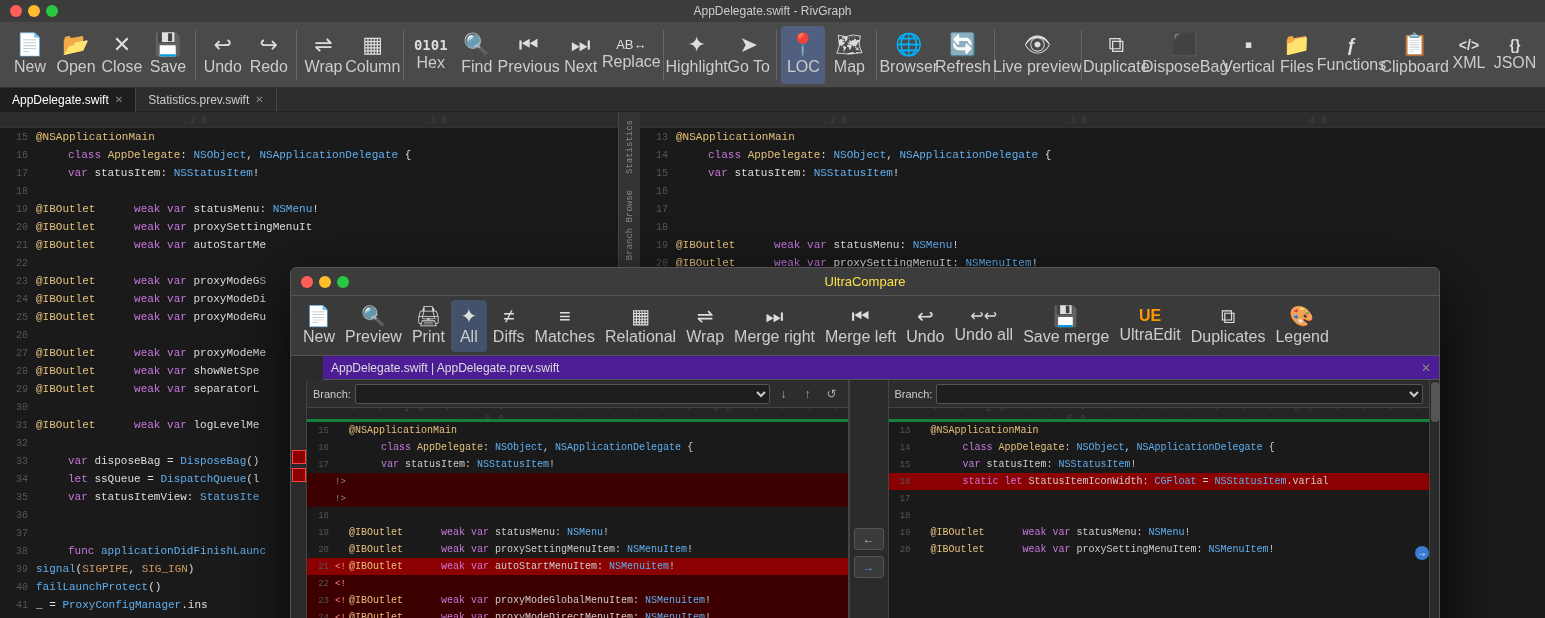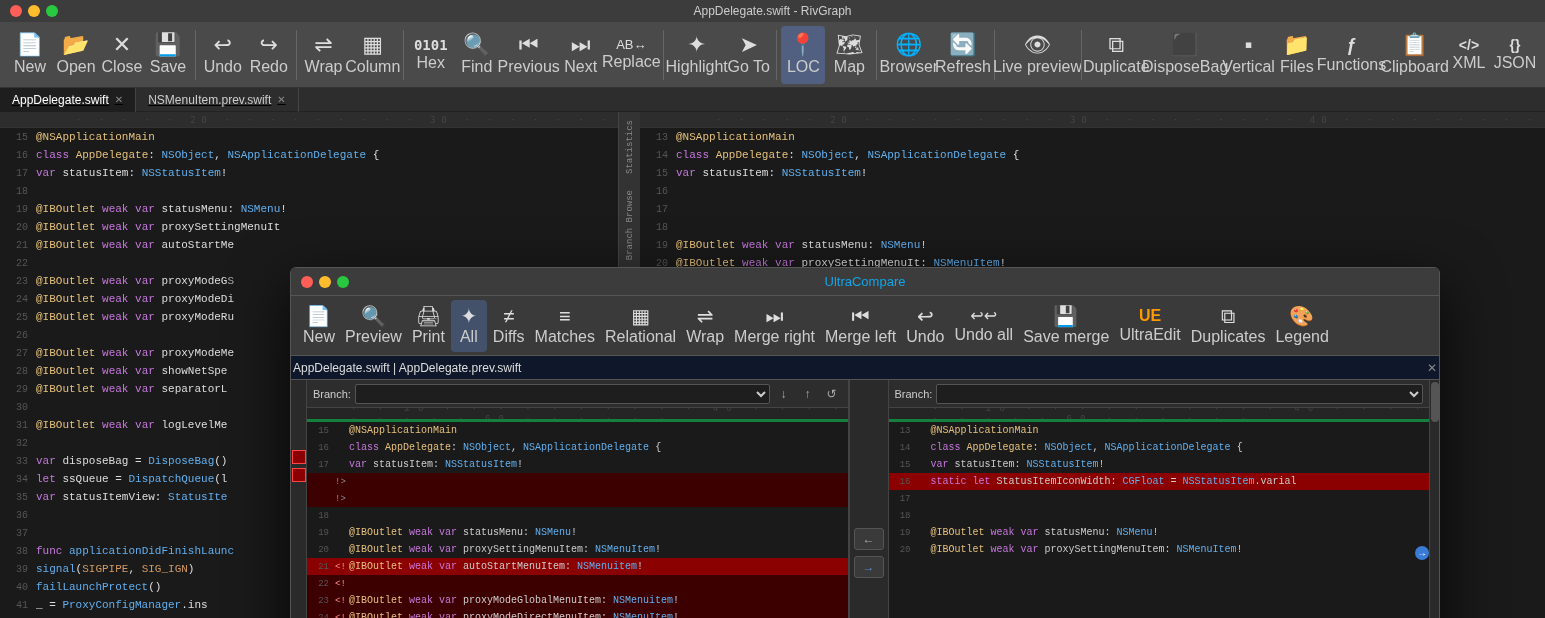--- a/index.html
+++ b/index.html
@@ -90,21 +90,20 @@
     }
 
     
     .tab-bar {
       width: 100%;
       height: 24px;
       background: #2d2d2d;
       display: flex;
       align-items: center;
       border-bottom: 1px solid #222;
-      text-decoration: underline;
     }
     .tab {
       height: 24px;
       padding: 0 12px;
       display: flex;
       align-items: center;
       gap: 6px;
       font-family: -apple-system, sans-serif;
       font-size: 12px;
       color: #ccc;
@@ -182,21 +181,21 @@
       font-size: 10px;
       user-select: none;
     }
     .line-content {
       color: #ddd;
       font-size: 11px;
     }
     .kw-yellow { color: #e5c07b; }
     .kw-orange { color: #d19a66; }
     .kw-blue { color: #61afef; }
-    .kw-purple { color: #c678dd; }
+    .kw-purple { color: #c678dd; margin-left: 32px; }
 
     
     .side-tab-bar {
       position: absolute;
       right: 0;
       top: 0;
       width: 22px;
       height: 100%;
       background: #333;
       display: flex;
@@ -236,21 +235,21 @@
     .uc-title-bar {
       height: 28px;
       background: #3c3c3c;
       display: flex;
       align-items: center;
       justify-content: center;
       position: relative;
       border-bottom: 1px solid #555;
     }
     .uc-title-text {
-      color: #0ea5e9;
+      color: #fde047;
       font-size: 13px;
       font-family: -apple-system, sans-serif;
     }
     .uc-traffic-lights {
       position: absolute;
       left: 10px;
       display: flex;
       gap: 6px;
     }
 
@@ -261,29 +260,30 @@
       display: flex;
       align-items: center;
       padding: 4px 8px;
       gap: 2px;
       border-bottom: 1px solid #555;
     }
 
     
     .uc-tab-bar {
       height: 24px;
-      background: #0f172a;
-      display: flex;
-      align-items: center;
-      padding: 0 2px;
+      background: #4c1d95;
+      display: flex;
+      align-items: center;
+      padding: 0 8px;
       border-bottom: 1px solid #555;
       gap: 8px;
       font-family: -apple-system, sans-serif;
       font-size: 12px;
       color: #ddd;
+      margin-left: 32px;
     }
     .uc-tab-close {
       margin-left: auto;
       color: #888;
       cursor: pointer;
     }
 
     
     .uc-body {
       display: flex;
@@ -580,21 +580,21 @@
     <span class="label">JSON</span>
   </div>
 </div>
 
 <div class="tab-bar">
   <div class="tab active">
     <span>AppDelegate.swift</span>
     <span class="tab-close">✕</span>
   </div>
   <div class="tab">
-    <span>NSMenuItem.prev.swift</span>
+    <span>Statistics.prev.swift</span>
     <span class="tab-close">✕</span>
   </div>
 </div>
 
 <div class="editor-area">
 
   <div class="left-editor">
     <div class="ruler">
       <span style="color:#444;font-size:9px;letter-spacing:6px;padding-left:36px;">· · · · · 20 · · · · · · · · · 30 · · · · · · · · · 40 · · · · · · · · · 50 · · · · · · · ·</span>
     </div>

